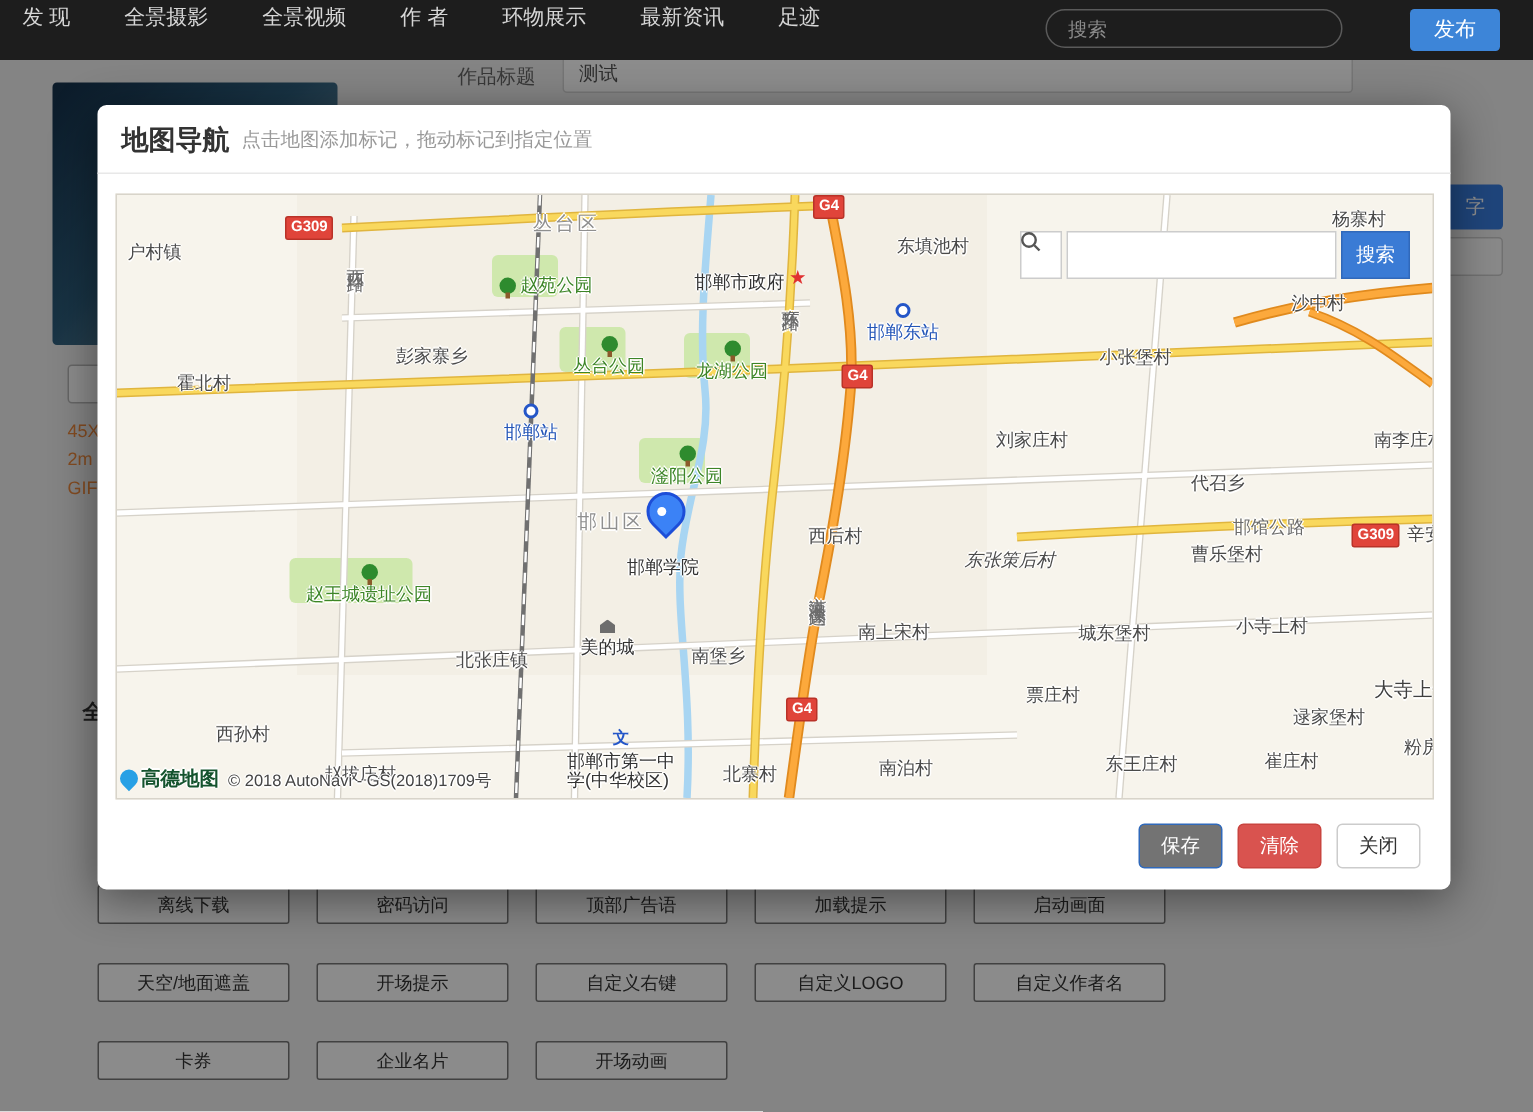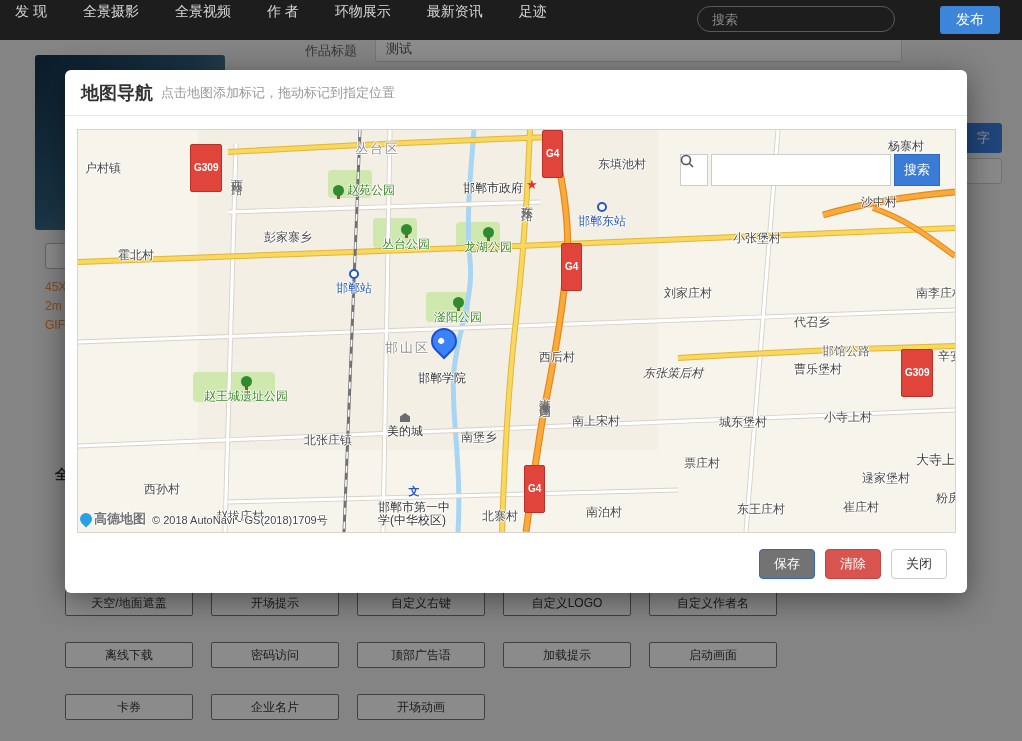--- a/index.html
+++ b/index.html
@@ -61,36 +61,36 @@
   .icon-right .map-label-icon{order:2;margin-top:-8px;}
   .district{color:#8f8f8f;font-size:13px;letter-spacing:2px;}
   .town-big{color:#3f3f3f;font-size:13px;}
   .park{color:#3c8527;}
   .station{color:#2456b8;}
   .poi{color:#333;}
   .poi-gov{color:#333;}
   .road-name{color:#6b6b6b;}
   .vertical{writing-mode:vertical-lr;letter-spacing:2px;}
   .map-badge{position:absolute;background:#e0443a;border:1px solid #b93228;color:#fff;font-size:10px;font-weight:bold;
-      padding:16px 3px;height:14px;line-height:13px;border-radius:2px;z-index:4;}
+      padding:0 3px;height:14px;line-height:13px;border-radius:2px;z-index:4;}
   .mi-tree{width:11px;height:11px;background:#2e8b2e;border-radius:50%;position:relative;display:inline-block;}
   .mi-tree::after{content:"";position:absolute;left:4px;top:10px;width:3px;height:4px;background:#8b5a2b;}
   .mi-metro{width:10px;height:10px;border:2px solid #2456c8;background:#fff;border-radius:50%;display:inline-block;box-sizing:border-box;}
   .mi-star::before{content:"★";color:#e03131;font-size:13px;line-height:1;}
   .mi-school::before{content:"文";color:#2456c8;font-size:11px;font-weight:bold;line-height:1;}
   .mi-building{width:10px;height:9px;background:#6d6d6d;clip-path:polygon(50% 0,100% 40%,100% 100%,0 100%,0 40%);display:inline-block;}
   .pin{position:absolute;left:353px;top:198px;width:22px;height:22px;background:#3b82f6;border:2px solid #1d4ed8;
       border-radius:50% 50% 50% 0;transform:rotate(-45deg);z-index:8;cursor:pointer;}
   .pin::after{content:"";position:absolute;left:6px;top:6px;width:6px;height:6px;background:#fff;border-radius:50%;}
   .map-search{position:absolute;right:15px;top:24px;display:flex;gap:3px;z-index:9;}
   .map-search .icon-box{width:28px;height:32px;background:#fff;border:1px solid #ccc;display:flex;align-items:center;justify-content:center;cursor:pointer;box-sizing:border-box;}
   .map-search input{width:180px;height:32px;border:1px solid #ccc;background:#fff;outline:none;padding:0 8px;font-size:13px;box-sizing:border-box;}
   .map-search .search-go{width:46px;height:32px;background:#3a7bd5;color:#fff;border:1px solid #3069ba;font-size:13px;cursor:pointer;box-sizing:border-box;}
   .map-attrib{position:absolute;left:2px;bottom:4px;display:flex;align-items:flex-end;gap:6px;z-index:9;}
-  .logo{display:flex;align-items:center;gap:2px;font-size:13px;font-weight:bold;color:#737373;
+  .logo{display:flex;align-items:center;gap:2px;font-size:13px;font-weight:bold;color:#14532d;
       text-shadow:-1px 0 #fff,1px 0 #fff,0 -1px #fff,0 1px #fff;}
   .logo-pin{width:12px;height:12px;background:#27a0e5;border-radius:50% 50% 50% 0;transform:rotate(-45deg);display:inline-block;}
   .copyright{font-size:11px;color:#444;text-shadow:-1px 0 #fff,1px 0 #fff,0 -1px #fff,0 1px #fff;}
 </style>
 </head>
 <body>
 
 <div class="viewport">
 
   <div class="page-under">
@@ -100,32 +100,32 @@
     <div class="mini-btn-frag"></div>
     <div class="meta-lines">
       <div class="meta-line">45X</div>
         <div class="meta-line">2m</div>
         <div class="meta-line">GIF</div>
     </div>
     <span class="section-title">全</span>
 
     <div class="features">
       <div class="feat-row">
+        <button class="feat-btn">离线下载</button>
+          <button class="feat-btn">密码访问</button>
+          <button class="feat-btn">顶部广告语</button>
+          <button class="feat-btn">加载提示</button>
+          <button class="feat-btn">启动画面</button>
+      </div>
+      <div class="feat-row">
         <button class="feat-btn">天空/地面遮盖</button>
           <button class="feat-btn">开场提示</button>
           <button class="feat-btn">自定义右键</button>
           <button class="feat-btn">自定义LOGO</button>
           <button class="feat-btn">自定义作者名</button>
-      </div>
-      <div class="feat-row">
-        <button class="feat-btn">离线下载</button>
-          <button class="feat-btn">密码访问</button>
-          <button class="feat-btn">顶部广告语</button>
-          <button class="feat-btn">加载提示</button>
-          <button class="feat-btn">启动画面</button>
       </div>
       <div class="feat-row">
         <button class="feat-btn">卡券</button>
           <button class="feat-btn">企业名片</button>
           <button class="feat-btn">开场动画</button>
       </div>
     </div>
 
     <div class="frag-blue">字</div>
     <div class="frag-white"></div>

